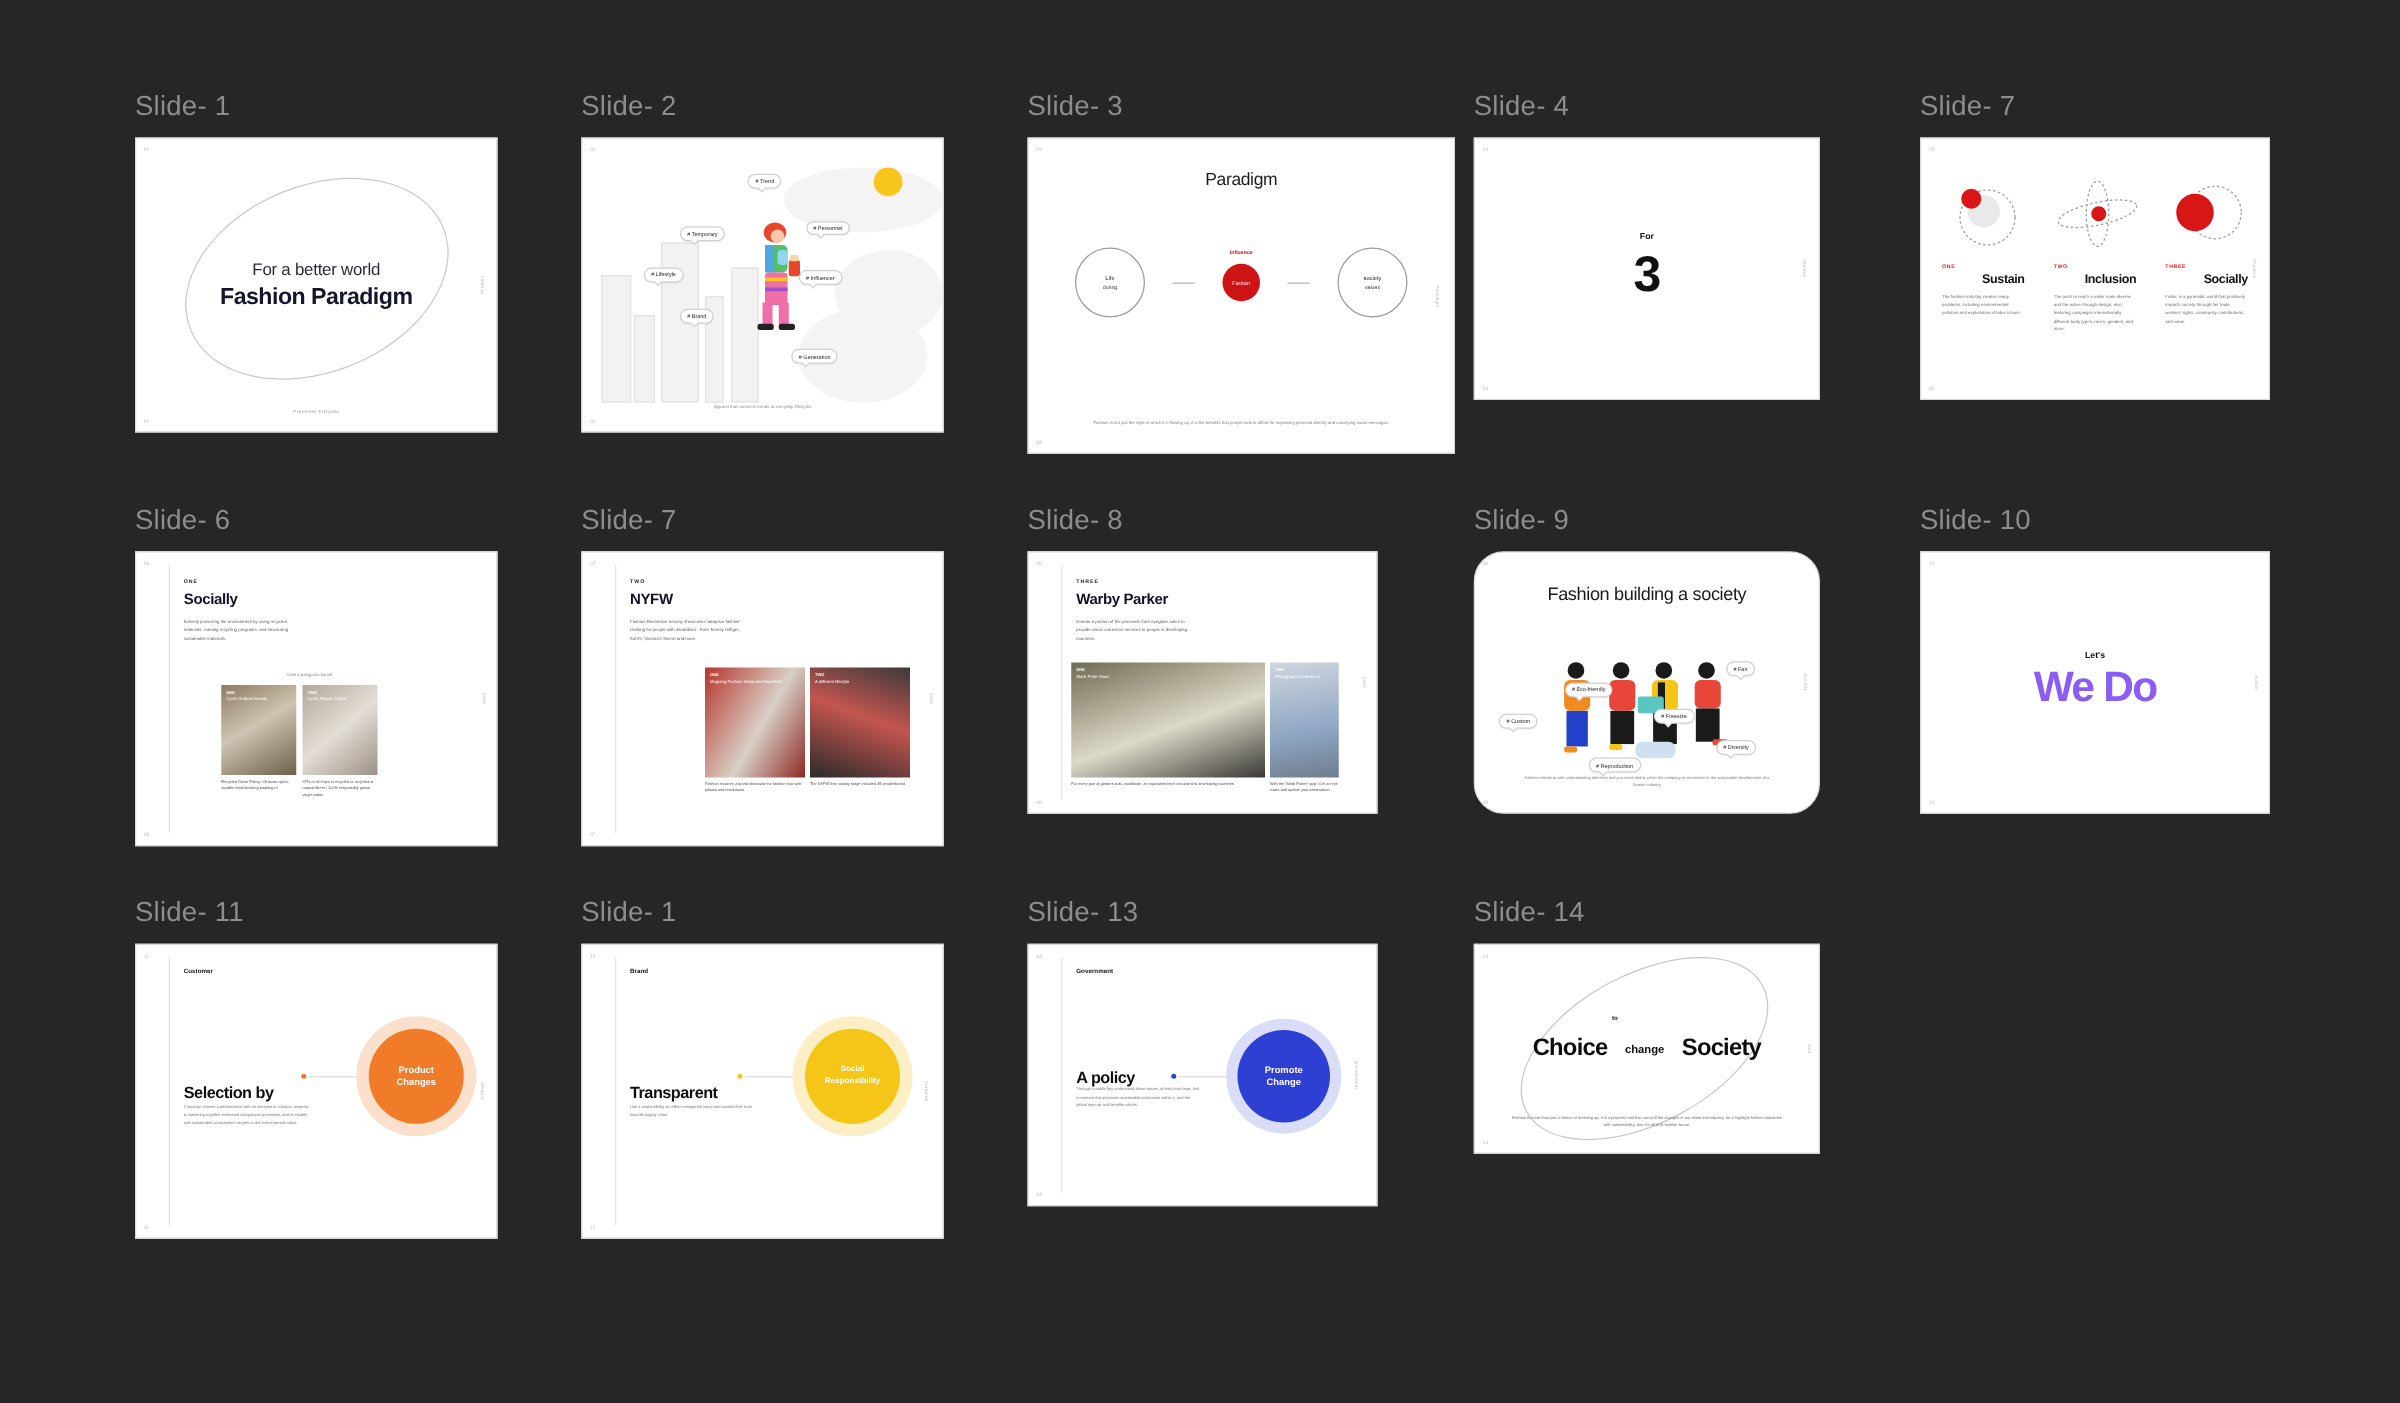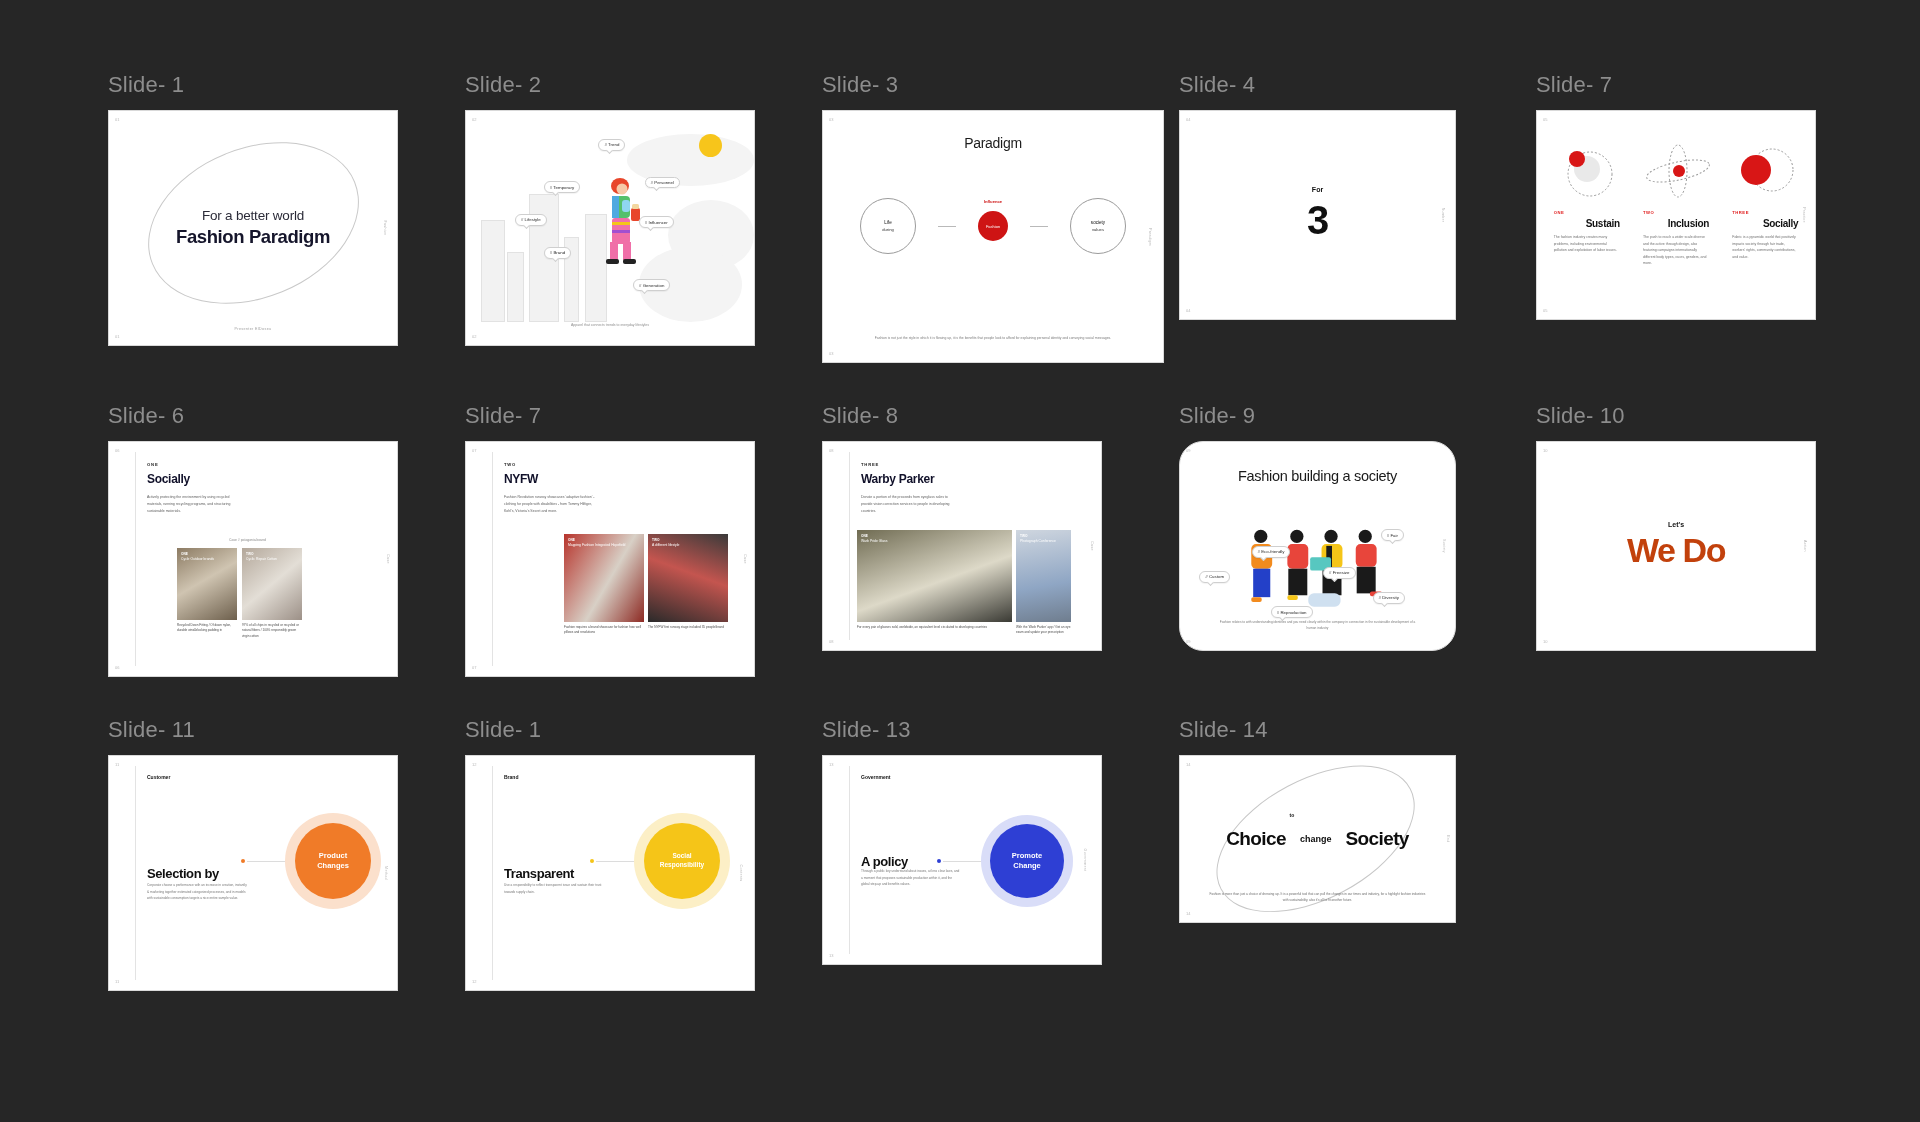--- a/index.html
+++ b/index.html
@@ -111,21 +111,21 @@
   .ph .ph-t { position:absolute; left:4px; top:9px; font-size:3.4px; color:#fff; }
   .cap-under { position:absolute; font-size:3.1px; line-height:1.7; color:#4b4b4b; }
 
   
   .s9-title { position:absolute; top:26px; left:0; right:0; text-align:center; font-size:14.5px; color:#1a1a1a; letter-spacing:-.3px; }
   .people { position:absolute; left:17%; top:40%; width:66%; height:42%; }
   .s9-foot { position:absolute; bottom:18px; left:14%; right:14%; text-align:center; font-size:3.2px; line-height:1.8; color:#7c7c7c; }
 
   
   .s10-lets { position:absolute; top:38%; left:0; right:0; text-align:center; font-size:7px; font-weight:700; color:#111; }
-  .s10-big { position:absolute; top:43%; left:0; right:0; text-align:center; font-size:34px; font-weight:800; color:#c2410c; letter-spacing:-1.4px; }
+  .s10-big { position:absolute; top:43%; left:0; right:0; text-align:center; font-size:34px; font-weight:800; color:#8b5cf6; letter-spacing:-1.4px; }
 
   
   .k-top { position:absolute; left:38px; top:18px; font-size:5px; font-weight:700; color:#111; }
   .k-head { position:absolute; left:38px; top:47%; font-size:13px; font-weight:800; color:#0f0f0f; letter-spacing:-.4px; }
   .k-body { position:absolute; left:38px; top:54%; width:100px; font-size:3.2px; line-height:1.95; color:#777; }
   .k-dot { position:absolute; width:4px; height:4px; border-radius:50%; }
   .k-line { position:absolute; height:1px; background:#dcdcdc; }
   .k-halo { position:absolute; border-radius:50%; }
   .k-ball { position:absolute; border-radius:50%; display:flex; align-items:center; justify-content:center; text-align:center; color:#fff; font-weight:800; font-size:7.5px; line-height:1.35; }
 

